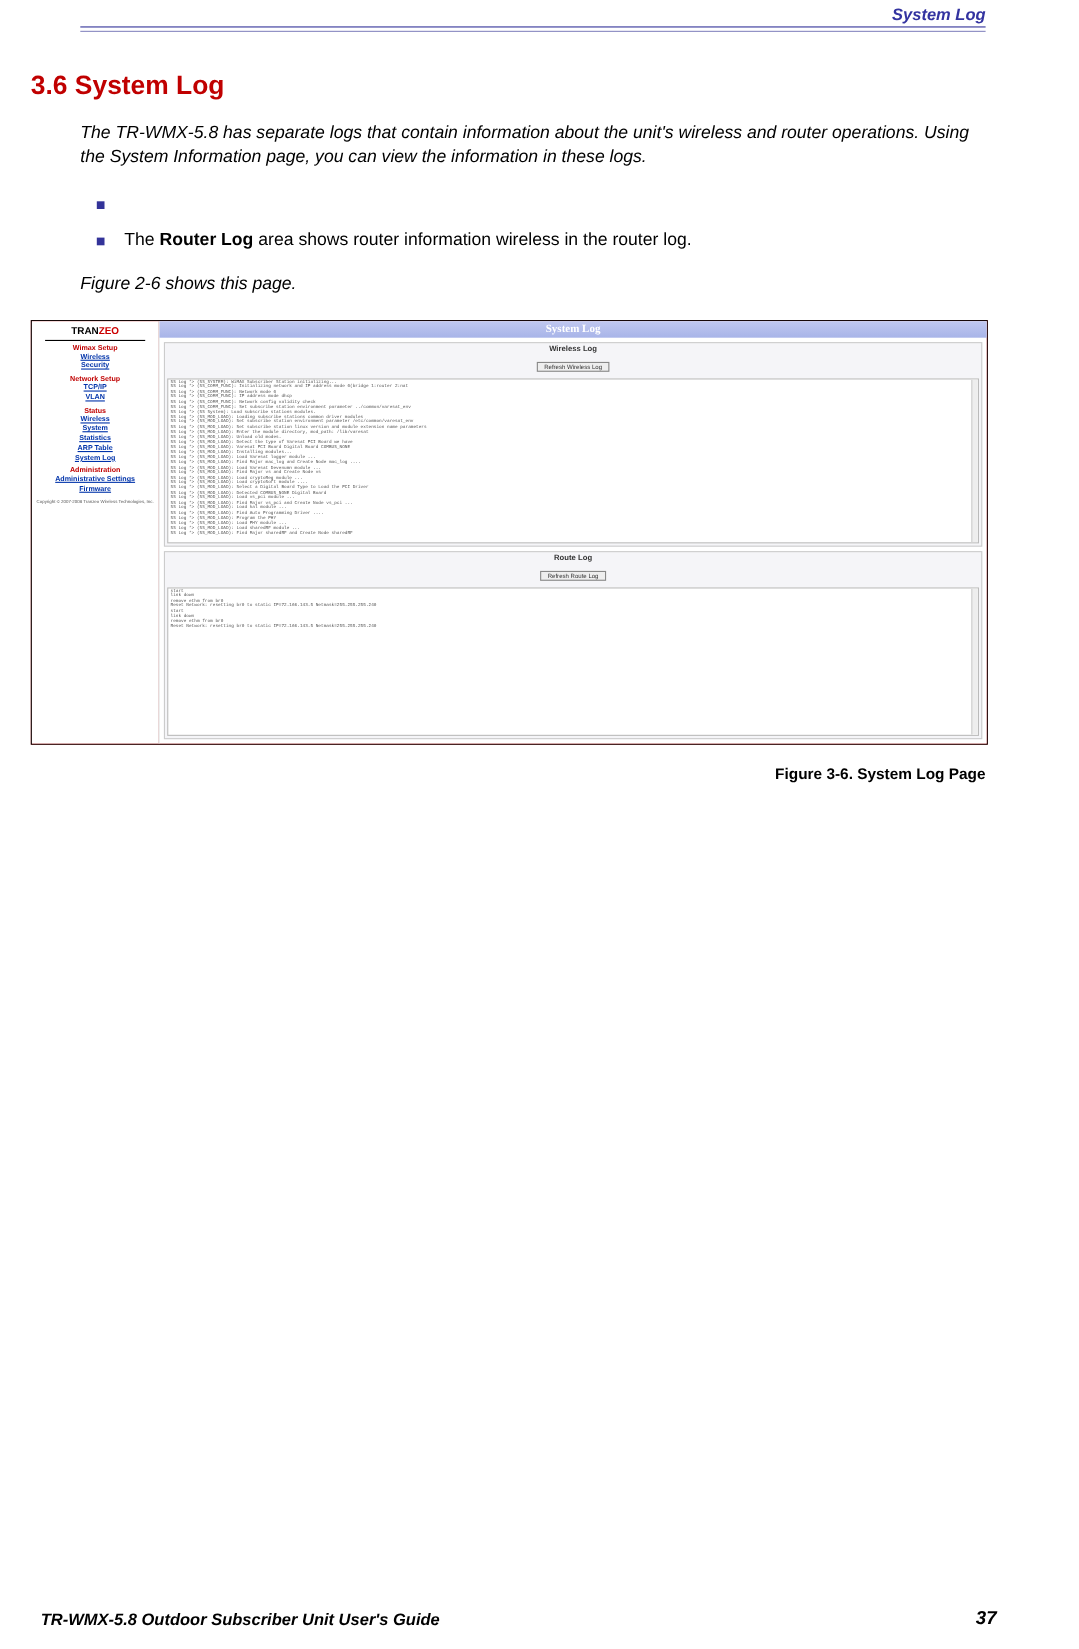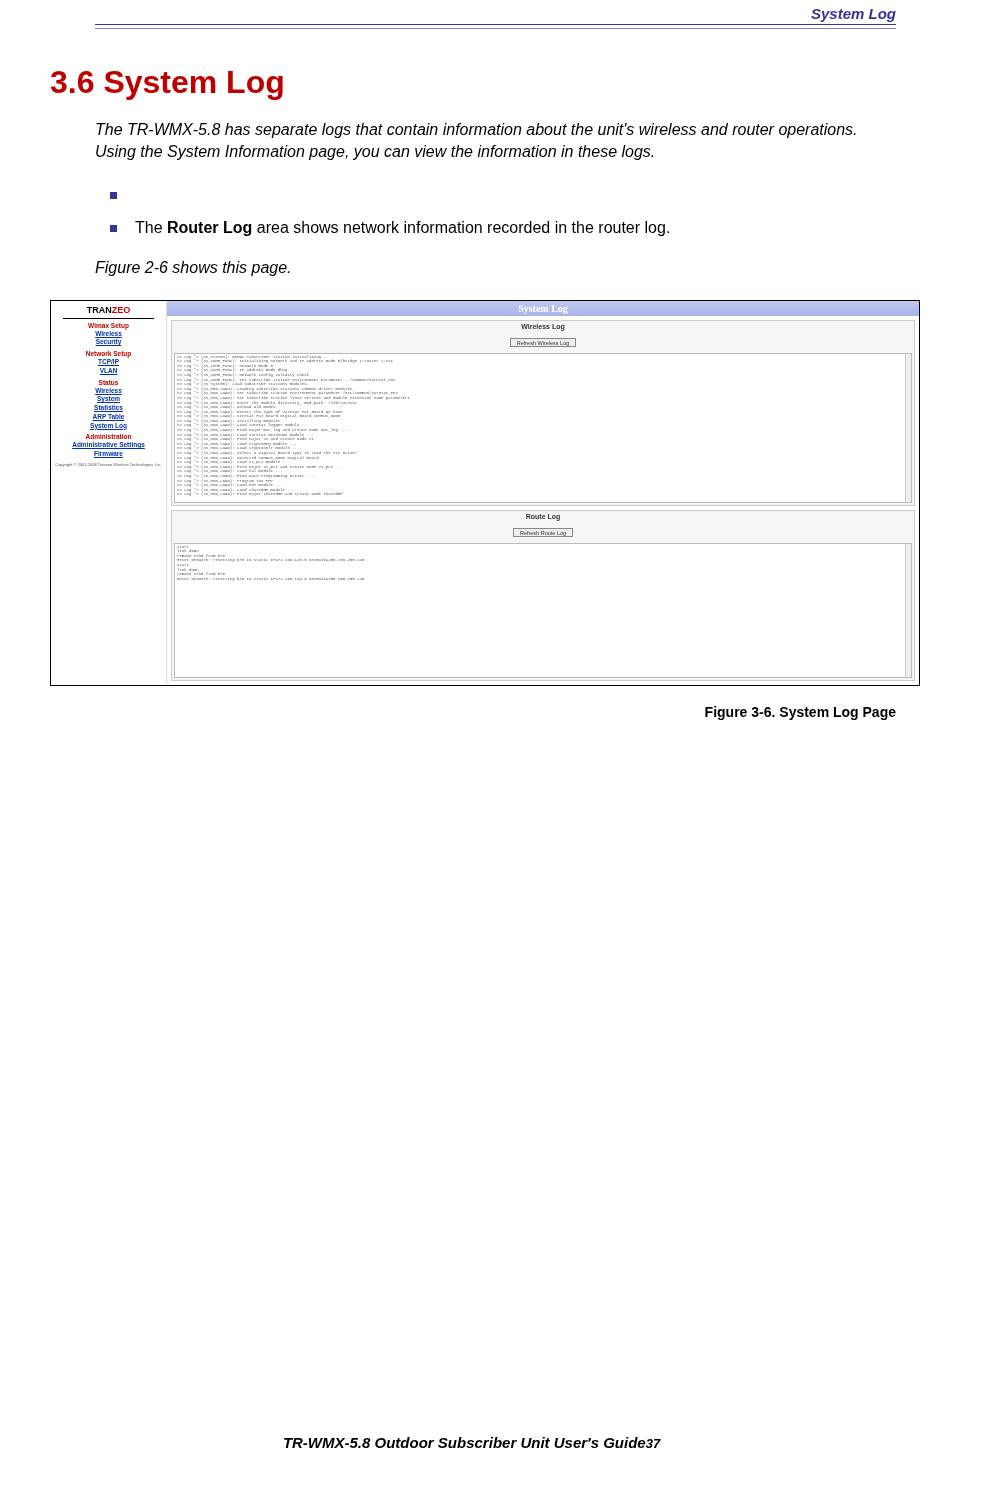--- a/index.html
+++ b/index.html
@@ -6,37 +6,36 @@
   body {
     width: 981px;
     height: 1499px;
     background: #fff;
     font-family: Verdana, Arial, sans-serif;
     position: relative;
     color: #000;
   }
   .page-inner {
     padding: 5px 85px 0 73px;
-    margin-left: 22px;
   }
   .header-label {
     text-align: right;
     color: #3333a0;
     font-style: italic;
     font-weight: bold;
     font-size: 15px;
     padding-right: 0;
     margin-bottom: 2px;
   }
   .hr1 { border: none; border-top: 1.5px solid #333399; margin: 0 0 3px 0; }
   .hr2 { border: none; border-top: 1px solid #8888c0; margin: 0 0 35px 0; }
   .section-heading {
     color: #c00000;
     font-weight: bold;
-    font-size: 32px;
+    font-size: 24px;
     margin-left: -45px;
     margin-bottom: 18px;
   }
   .body-text {
     font-size: 16px;
     line-height: 1.4;
     margin-bottom: 20px;
     font-style: italic;
   }
   .bullet-item {
@@ -147,36 +146,36 @@
     font-size: 14px;
     margin-left: 15px;
     margin-top: 18px;
     font-family: Arial, sans-serif;
     text-align: right;
   }
   .footer {
     position: absolute;
     left: 37px;
     right: 75px;
-    bottom: 48px;
+    bottom: 18px;
     display: flex;
-    justify-content: center;
+    justify-content: space-between;
     align-items: flex-end;
     font-family: Arial, sans-serif;
   }
   .footer-title {
     font-weight: bold;
     font-style: italic;
     font-size: 15px;
     color: #000;
   }
   .footer-page {
     font-weight: bold;
     font-style: italic;
-    font-size: 13px;
+    font-size: 17px;
     color: #000;
   }
 </style>
 </head>
 <body>
 
 <div class="page-inner">
   <div class="header-label">System Log</div>
   <hr class="hr1">
   <hr class="hr2">
@@ -185,21 +184,21 @@
 
   <p class="body-text">The TR-WMX-5.8 has separate logs that contain information about the unit's wireless and router operations. Using the System Information page, you can view the information in these logs.</p>
 
   <div class="bullet-item">
     <span class="bullet-dot"></span>
   </div>
 
   <div class="bullet-item">
     <span class="bullet-dot"></span>
     <span>
-      <span>The </span><b>Router Log</b><span> area shows network information recorded in the router log.</span>
+      <span>The </span><b>Router Log</b><span> area shows router information wireless in the router log.</span>
     </span>
   </div>
 
 
   <p class="body-text">Figure 2-6 shows this page.</p>
 
   <div class="figure-container">
     <div class="fig-top">
       <div class="fig-sidebar">
         <div class="logo">

